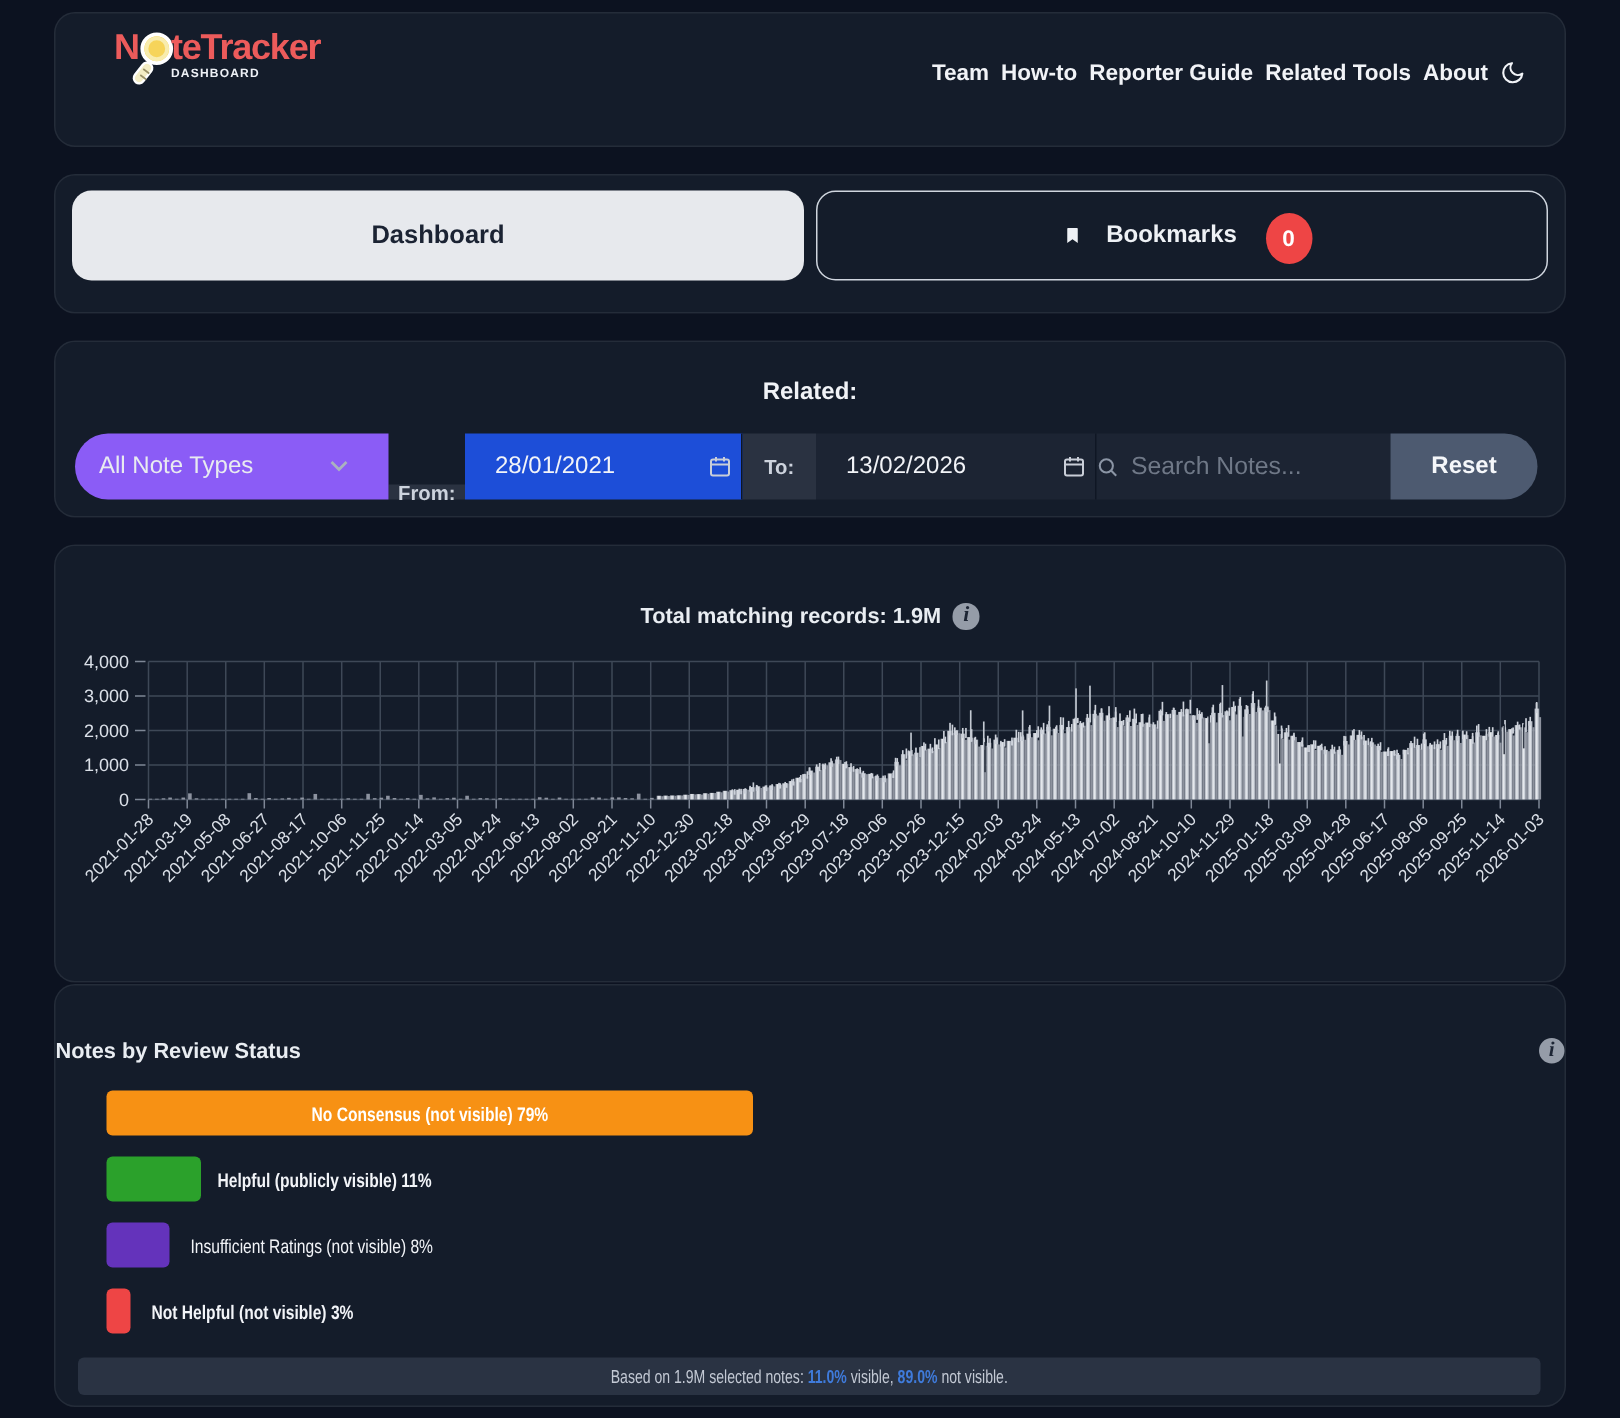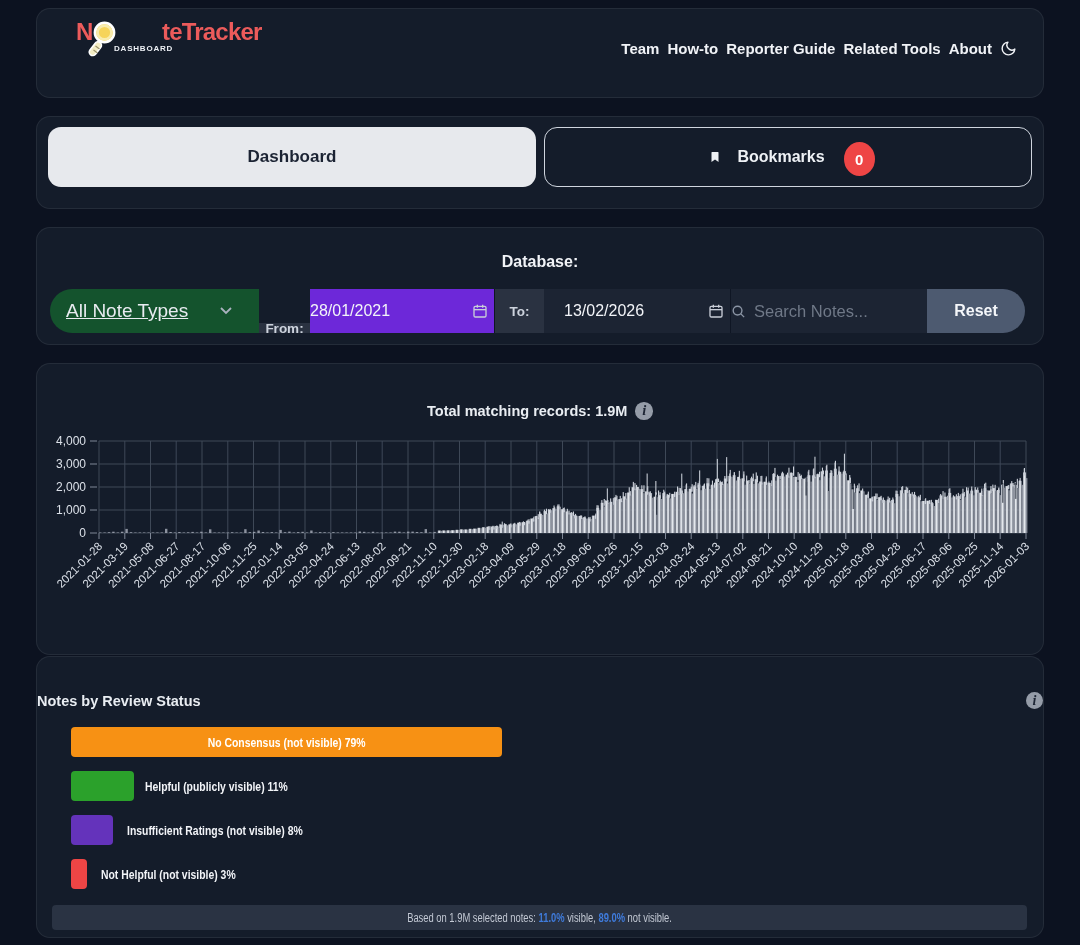--- a/index.html
+++ b/index.html
@@ -11,21 +11,21 @@
 <div class="card" style="top:8px;height:90px;">
   <div class="abs" style="left:39px;top:9px;font-weight:bold;font-size:24px;color:#ec5b5b;">N</div>
 
   <svg class="abs" style="left:49px;top:6px;" width="42" height="48" viewBox="0 0 42 48">
     <rect x="6" y="26" width="7" height="15.5" rx="3.5" transform="rotate(38 9.5 33.5)" fill="#f4edc4" stroke="#ffffff" stroke-width="1.6"></rect>
     <line x1="9.5" y1="31" x2="13.5" y2="34" stroke="#9a9168" stroke-width="1.1"></line>
     <line x1="7.5" y1="35" x2="11.5" y2="38" stroke="#9a9168" stroke-width="1.1"></line>
     <circle cx="18.5" cy="17.5" r="9.6" fill="#f6d45a" stroke="#ffffff" stroke-width="2.6"></circle>
     <circle cx="18.5" cy="17.5" r="6.9" fill="#f6d45a" stroke="#f8ecae" stroke-width="2.6"></circle>
   </svg>
-  <div class="abs" style="left:77px;top:9px;font-weight:bold;font-size:24px;letter-spacing:-0.8px;color:#ec5b5b;padding-left:48px;">teTracker</div>
+  <div class="abs" style="left:77px;top:9px;font-weight:bold;font-size:24px;letter-spacing:-0.8px;color:#ec5b5b;">teTracker</div>
   <div class="abs" style="left:77px;top:35px;font-weight:bold;font-size:8px;color:#eef1f6;letter-spacing:0.8px;">DASHBOARD</div>
   <div class="abs" style="right:26px;top:0;height:78px;display:flex;align-items:center;gap:8px;font-weight:bold;font-size:15px;color:#f1f3f7;">
     <span>Team</span>
       <span>How-to</span>
       <span>Reporter Guide</span>
       <span>Related Tools</span>
       <span>About</span>
     <svg width="17" height="17" viewBox="0 0 24 24" fill="none" stroke="#f1f3f7" stroke-width="2" stroke-linecap="round" stroke-linejoin="round">
         <path d="M21 12.79A9 9 0 1 1 11.21 3 7 7 0 0 0 21 12.79z"></path>
       </svg>
@@ -37,29 +37,29 @@
   <div class="abs" style="left:507px;top:10px;width:488px;height:60px;border:1px solid #cfd5de;border-radius:13px;display:flex;align-items:center;justify-content:center;gap:16px;padding-left:8px;font-weight:bold;font-size:16px;color:#eef1f5;">
     <svg width="12" height="16" viewBox="0 0 24 24" fill="#eef1f5">
         <path d="M6 2h12a1 1 0 0 1 1 1v19l-7-5-7 5V3a1 1 0 0 1 1-1z"></path>
       </svg>
     <span>Bookmarks</span>
     <span style="display:inline-flex;align-items:center;justify-content:center;width:31px;height:34px;background:#ee4545;border-radius:50%;font-size:15px;color:#fff;margin-left:3px;margin-top:4px;">0</span>
   </div>
 </div>
 
 <div class="card" style="top:227px;height:118px;">
-  <div class="abs" style="left:0;top:25px;width:100%;text-align:center;font-weight:bold;font-size:16px;color:#f1f3f7;">Database:</div>
+  <div class="abs" style="left:0;top:25px;width:100%;text-align:center;font-weight:bold;font-size:16px;color:#f1f3f7;">Related:</div>
   <div class="abs" style="left:13px;top:61px;height:44px;display:flex;">
-    <div style="width:209px;background:#14532d;border-radius:22px 0 0 22px;display:flex;align-items:center;padding-left:16px;font-size:19px;color:#e8ebf0;position:relative;text-decoration:underline;">All Note Types
+    <div style="width:209px;background:#8b5cf6;border-radius:22px 0 0 22px;display:flex;align-items:center;padding-left:16px;font-size:16px;color:#e8ebf0;position:relative;">All Note Types
       <svg style="position:absolute;right:27px;top:18px;" width="12" height="8" viewBox="0 0 12 8" fill="none" stroke="#aab2bf" stroke-width="1.8">
           <path d="M1 1l5 5 5-5"></path>
         </svg>
     </div>
     <div style="width:51px;background:#2a3241;display:flex;align-items:center;justify-content:center;font-weight:bold;font-size:13.5px;color:#cdd3dd;margin-top:34px;">From:</div>
-    <div style="width:185px;background:#6d28d9;display:flex;align-items:center;font-size:16px;color:#f2f4f8;position:relative;border-right:1px solid #0f1624;">28/01/2021
+    <div style="width:185px;background:#1d4ed8;display:flex;align-items:center;padding-left:20px;font-size:16px;color:#f2f4f8;position:relative;border-right:1px solid #0f1624;">28/01/2021
       <svg style="position:absolute;right:6px;top:14px;" width="16" height="16" viewBox="0 0 24 24" fill="none" stroke="#c9ced8" stroke-width="2">
           <rect x="3" y="5" width="18" height="16" rx="2"></rect>
           <line x1="8" y1="2.5" x2="8" y2="7"></line>
           <line x1="16" y1="2.5" x2="16" y2="7"></line>
           <line x1="3" y1="10" x2="21" y2="10"></line>
         </svg>
     </div>
     <div style="width:49px;background:#2a3241;display:flex;align-items:center;justify-content:center;font-weight:bold;font-size:13.5px;color:#cdd3dd;">To:</div>
     <div style="width:186px;background:#1c2433;display:flex;align-items:center;padding-left:20px;font-size:16px;color:#f2f4f8;position:relative;">13/02/2026
       <svg style="position:absolute;right:6px;top:14px;" width="16" height="16" viewBox="0 0 24 24" fill="none" stroke="#c9ced8" stroke-width="2">
@@ -836,21 +836,21 @@
     <span style="width:17px;height:17px;background:#959ca8;border-radius:50%;display:inline-flex;align-items:center;justify-content:center;font-family:'Liberation Serif',serif;font-style:italic;font-weight:bold;font-size:14px;color:#1d2534;">i</span>
   </div>
   <div class="abs" style="left:34px;top:70px;width:431px;height:30px;background:#f79114;border-radius:4px;display:flex;align-items:center;justify-content:center;font-weight:bold;font-size:13px;color:#fff;">
       <span style="display:inline-block;transform:scaleX(0.8);">No Consensus (not visible) 79%</span>
     </div>
   <div class="abs" style="left:34px;top:114px;width:63px;height:30px;background:#2ba12b;border-radius:4px;"></div>
   <div class="abs" style="left:108px;top:114px;height:30px;display:flex;align-items:center;font-weight:bold;font-size:13px;color:#f2f4f8;">
       <span style="display:inline-block;transform:scaleX(0.8);transform-origin:left center;">Helpful (publicly visible) 11%</span>
     </div>
   <div class="abs" style="left:34px;top:158px;width:42px;height:30px;background:#6433bb;border-radius:4px;"></div>
-  <div class="abs" style="left:90px;top:158px;height:30px;display:flex;align-items:center;font-weight:bold;font-size:13px;color:#f2f4f8;">
+  <div class="abs" style="left:90px;top:158px;height:30px;display:flex;align-items:center;font-weight:normal;font-size:13px;color:#f2f4f8;">
       <span style="display:inline-block;transform:scaleX(0.8);transform-origin:left center;">Insufficient Ratings (not visible) 8%</span>
     </div>
   <div class="abs" style="left:34px;top:202px;width:16px;height:30px;background:#ee4545;border-radius:4px;"></div>
   <div class="abs" style="left:64px;top:202px;height:30px;display:flex;align-items:center;font-weight:bold;font-size:13px;color:#f2f4f8;">
       <span style="display:inline-block;transform:scaleX(0.8);transform-origin:left center;">Not Helpful (not visible) 3%</span>
     </div>
   <div class="abs" style="left:15px;top:248px;width:975px;height:25px;background:#2a3343;border-radius:4px;display:flex;align-items:center;justify-content:center;font-size:12.5px;color:#c3c9d4;">
     <span style="display:inline-block;transform:scaleX(0.75);white-space:nowrap;">Based on 1.9M selected notes: <span style="color:#3f7bdb;font-weight:bold;">11.0%</span> visible, <span style="color:#3f7bdb;font-weight:bold;">89.0%</span> not visible.</span>
   </div>
 </div>

